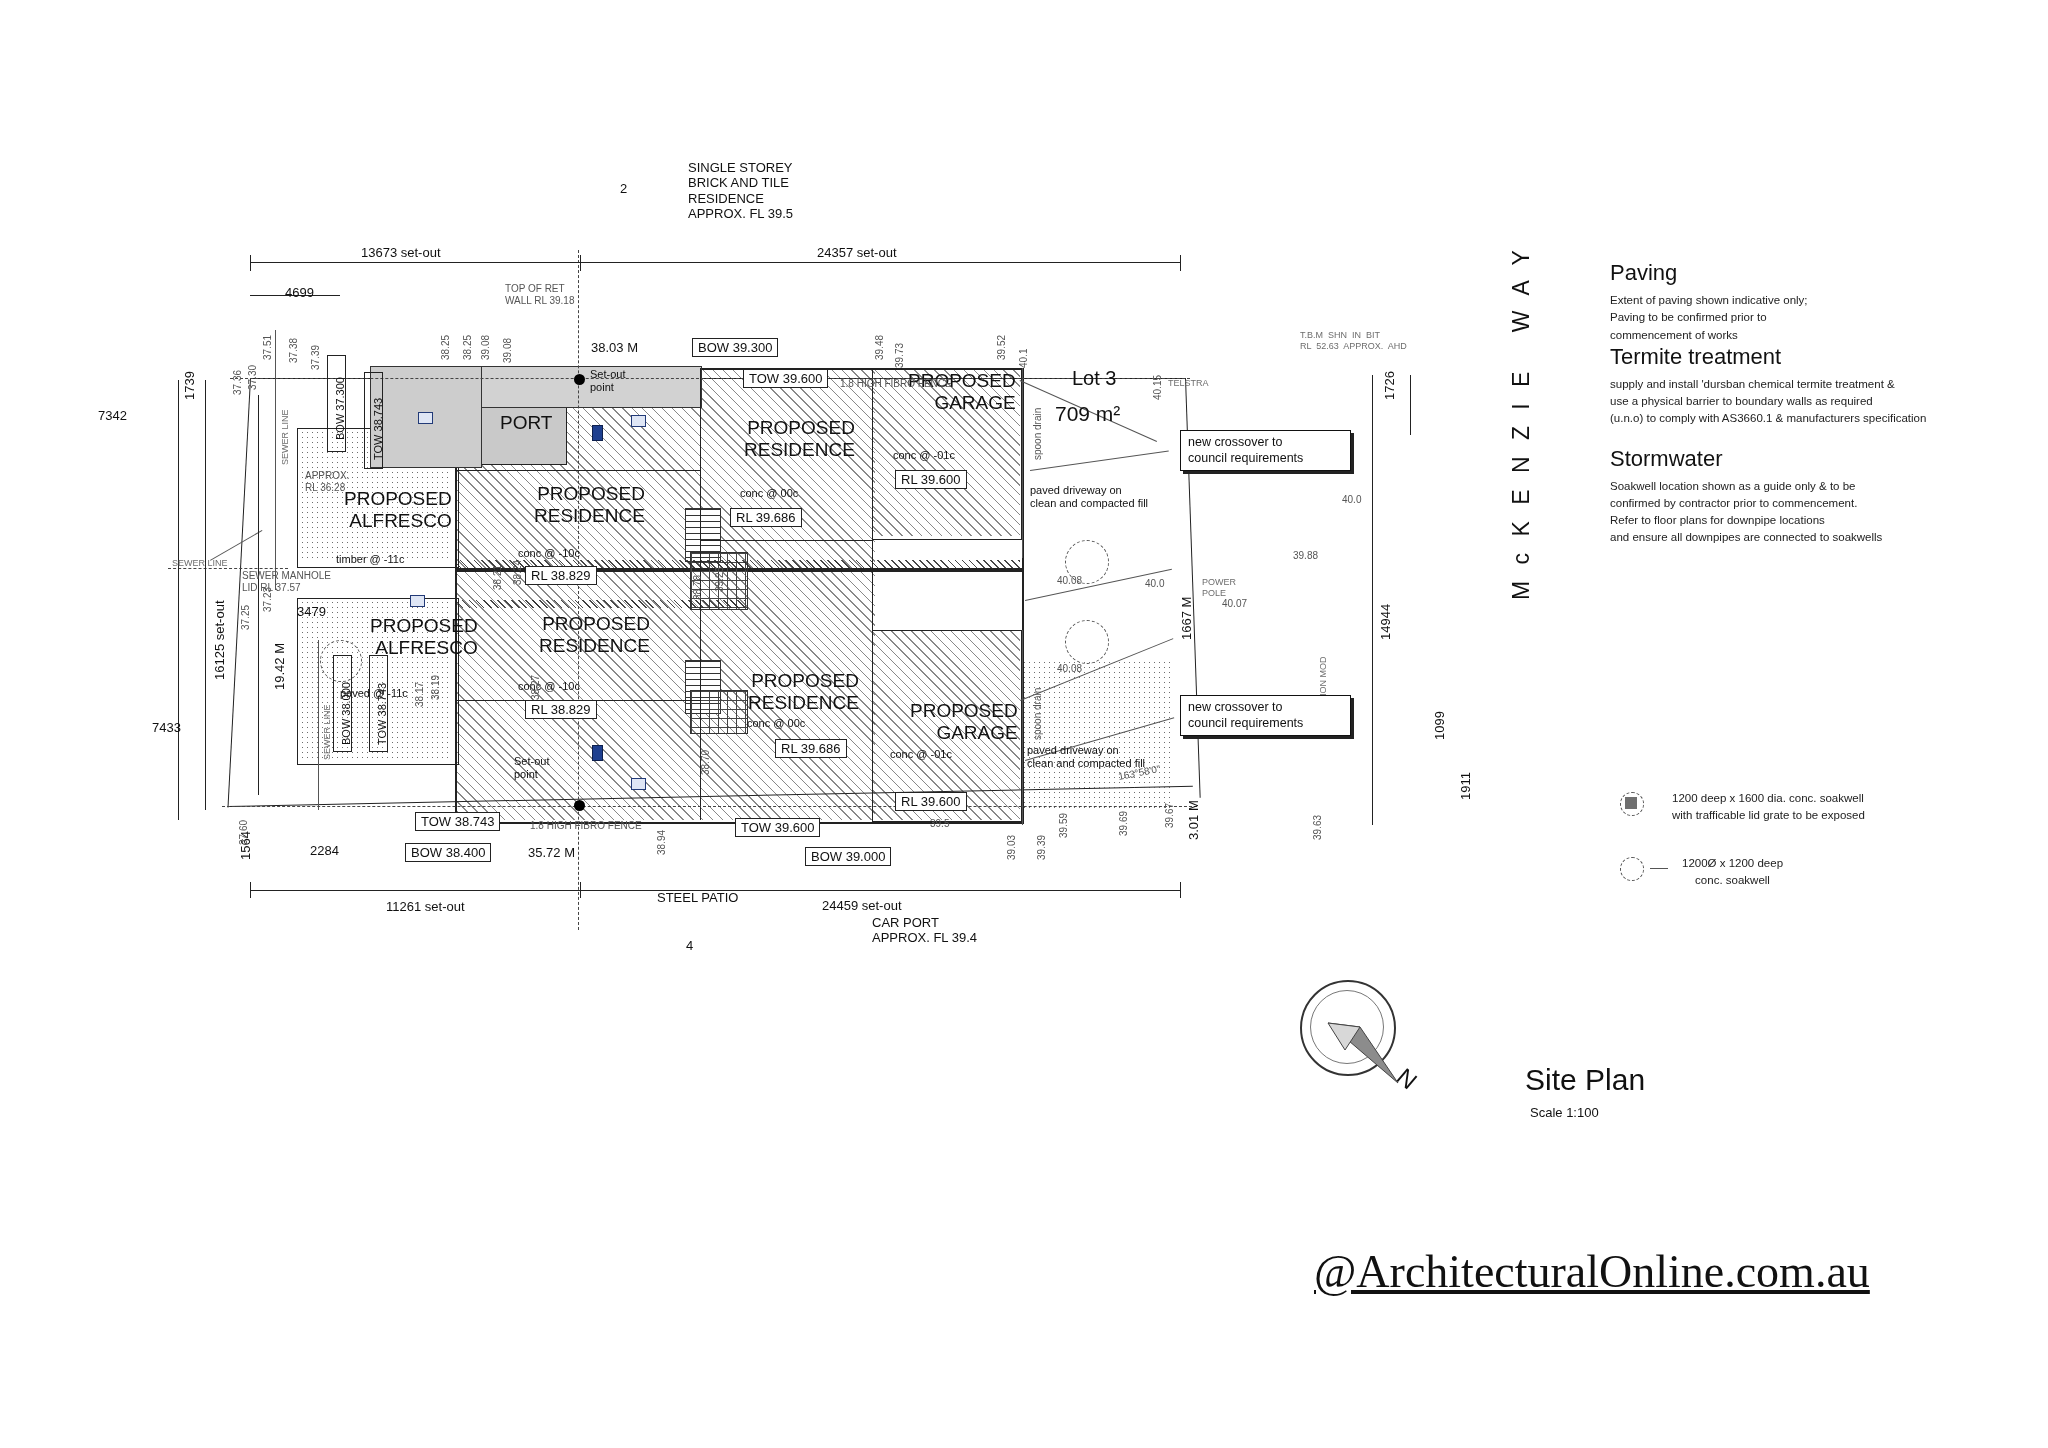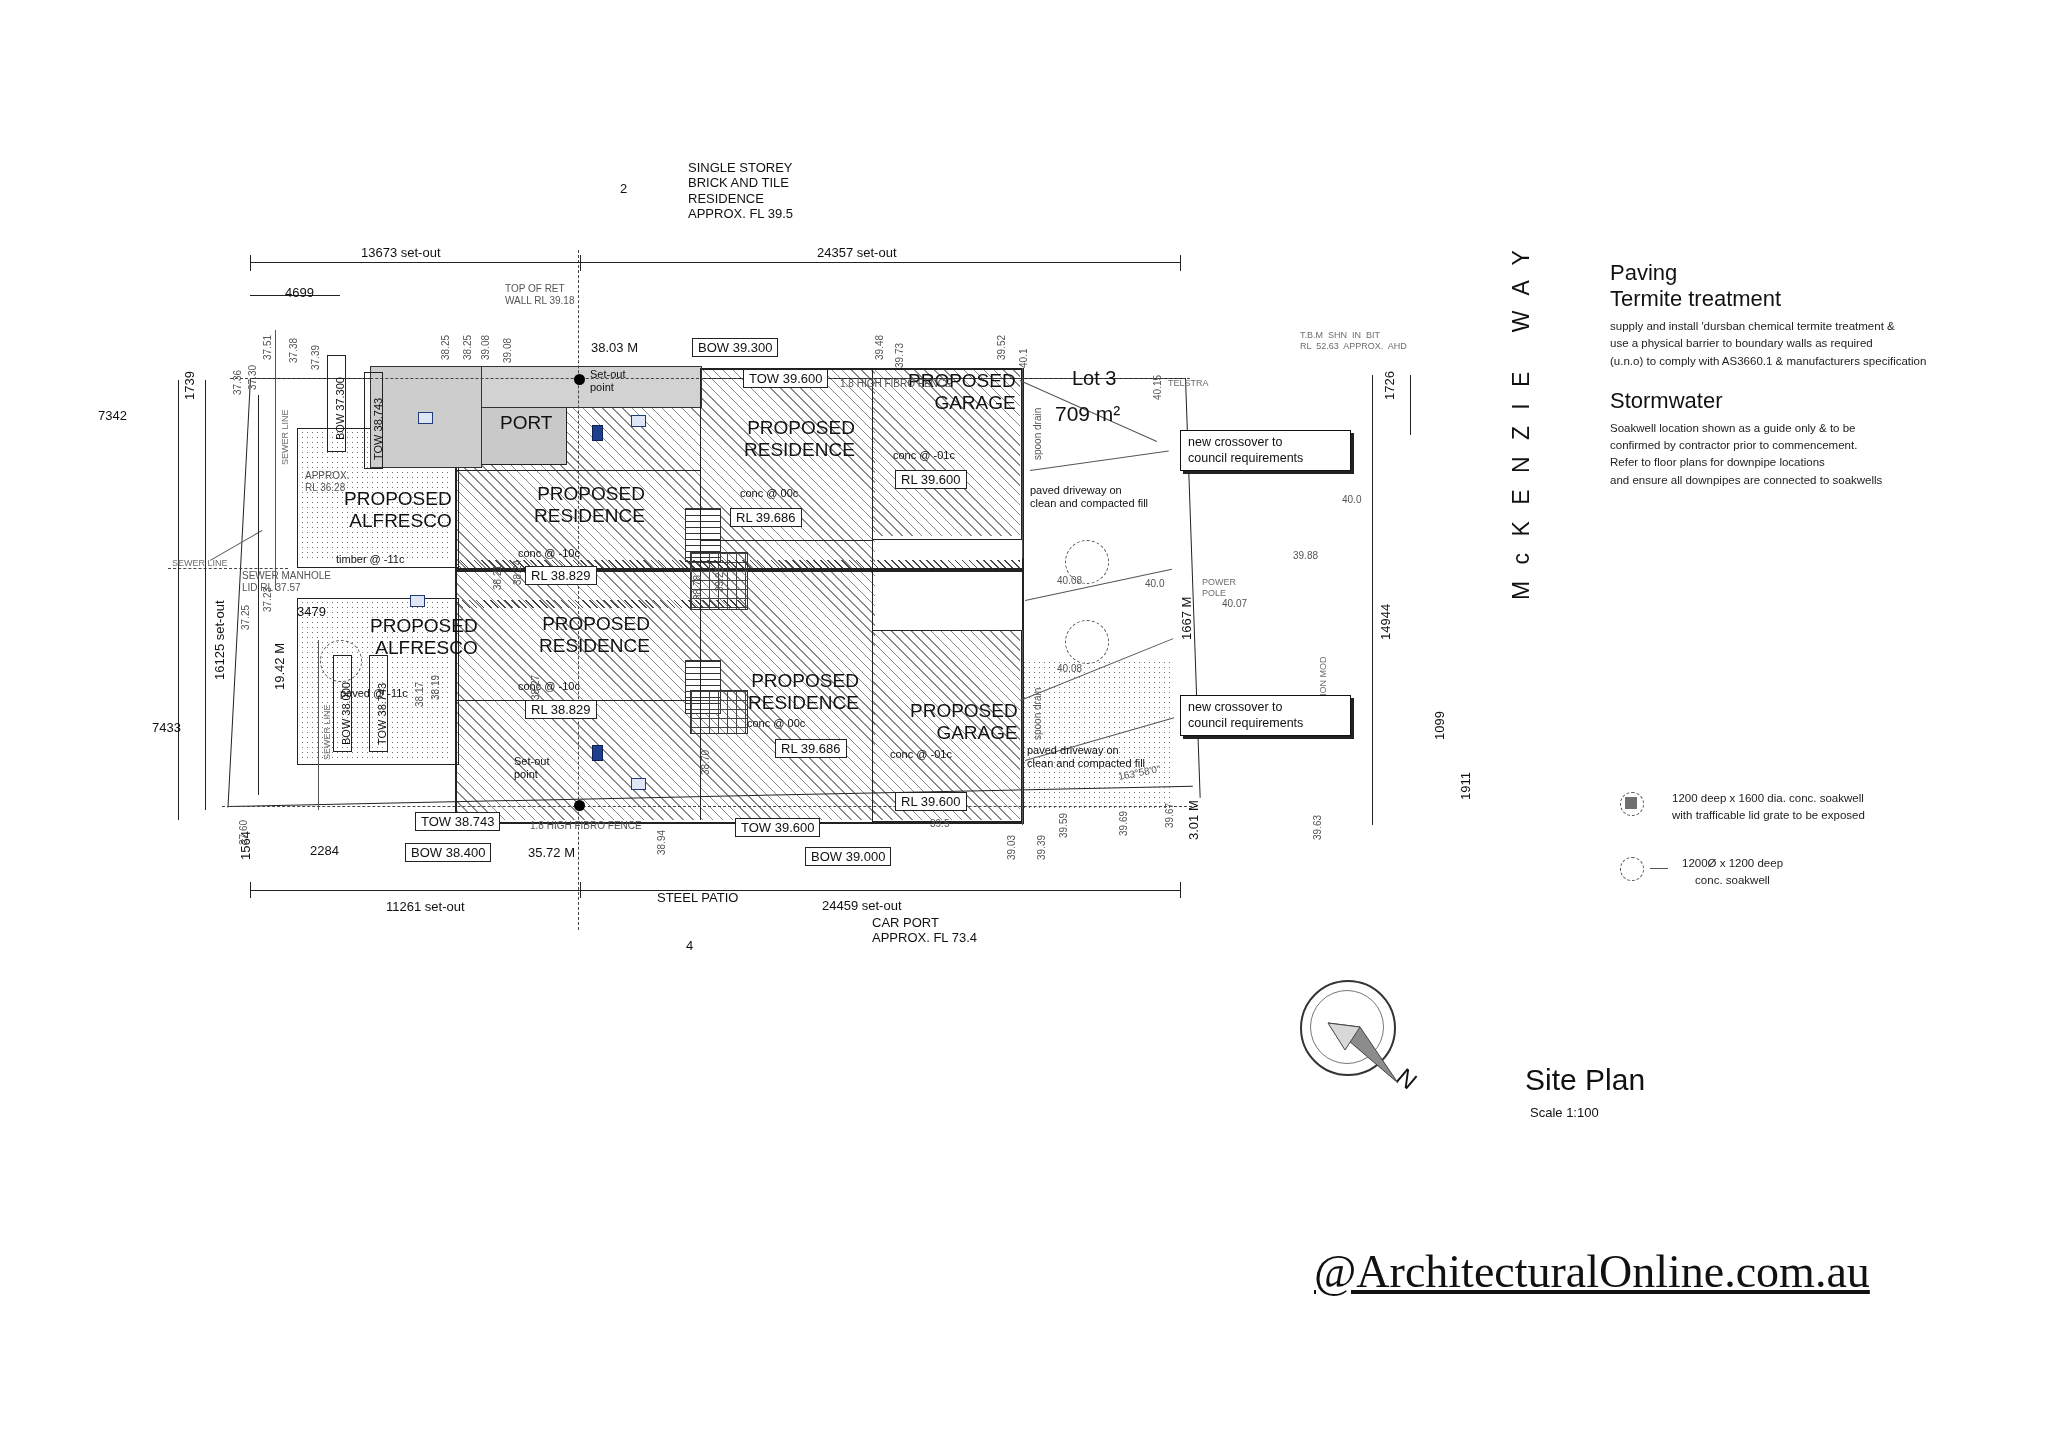--- a/index.html
+++ b/index.html
@@ -151,21 +151,21 @@
 <div class="ln lnv" style="left:1410px;top:375px;height:60px;"></div>
 
 <div class="txt md" style="left:620px;top:181px;">2</div>
 <div class="txt md" style="left:688px;top:160px;">SINGLE STOREY
 BRICK AND TILE
 RESIDENCE
 APPROX. FL 39.5</div>
 
 <div class="txt md" style="left:686px;top:938px;">4</div>
 <div class="txt md" style="left:872px;top:915px;">CAR PORT
-APPROX. FL 73.4</div>
+APPROX. FL 39.4</div>
 
 <div class="txt md" style="left:361px;top:245px;">13673 set-out</div>
 <div class="txt md" style="left:817px;top:245px;">24357 set-out</div>
 <div class="txt md" style="left:285px;top:285px;">4699</div>
 
 <div class="txt md" style="left:386px;top:899px;">11261 set-out</div>
 <div class="txt md" style="left:822px;top:898px;">24459 set-out</div>
 <div class="txt md" style="left:310px;top:843px;">2284</div>
 <div class="txt md" style="left:297px;top:604px;">3479</div>
 
@@ -322,20 +322,25 @@
 <div class="callout" style="left:1180px;top:695px;width:155px;">
   <div>new crossover to</div>
   <div>council requirements</div>
 </div>
 
 <div class="txt way rot90" style="left:1508px;top:600px;">M c K E N Z I E   W A Y</div>
 
 <div class="abs" style="left:1610px;top:260px;width:400px;">
   <div style="">
     <div class="legendTitle">Paving</div>
+    <div class="legendBody" style="margin-top:6px;">
+      <div>Extent of paving shown indicative only;</div>
+      <div>Paving to be confirmed prior to</div>
+      <div>commencement of works</div>
+    </div>
   </div>
   <div style="margin-bottom:18px;">
     <div class="legendTitle">Termite treatment</div>
     <div class="legendBody" style="margin-top:6px;">
       <div>supply and install 'dursban chemical termite treatment &amp;</div>
       <div>use a physical barrier to boundary walls as required</div>
       <div>(u.n.o) to comply with AS3660.1 &amp; manufacturers specification</div>
     </div>
   </div>
   <div>

